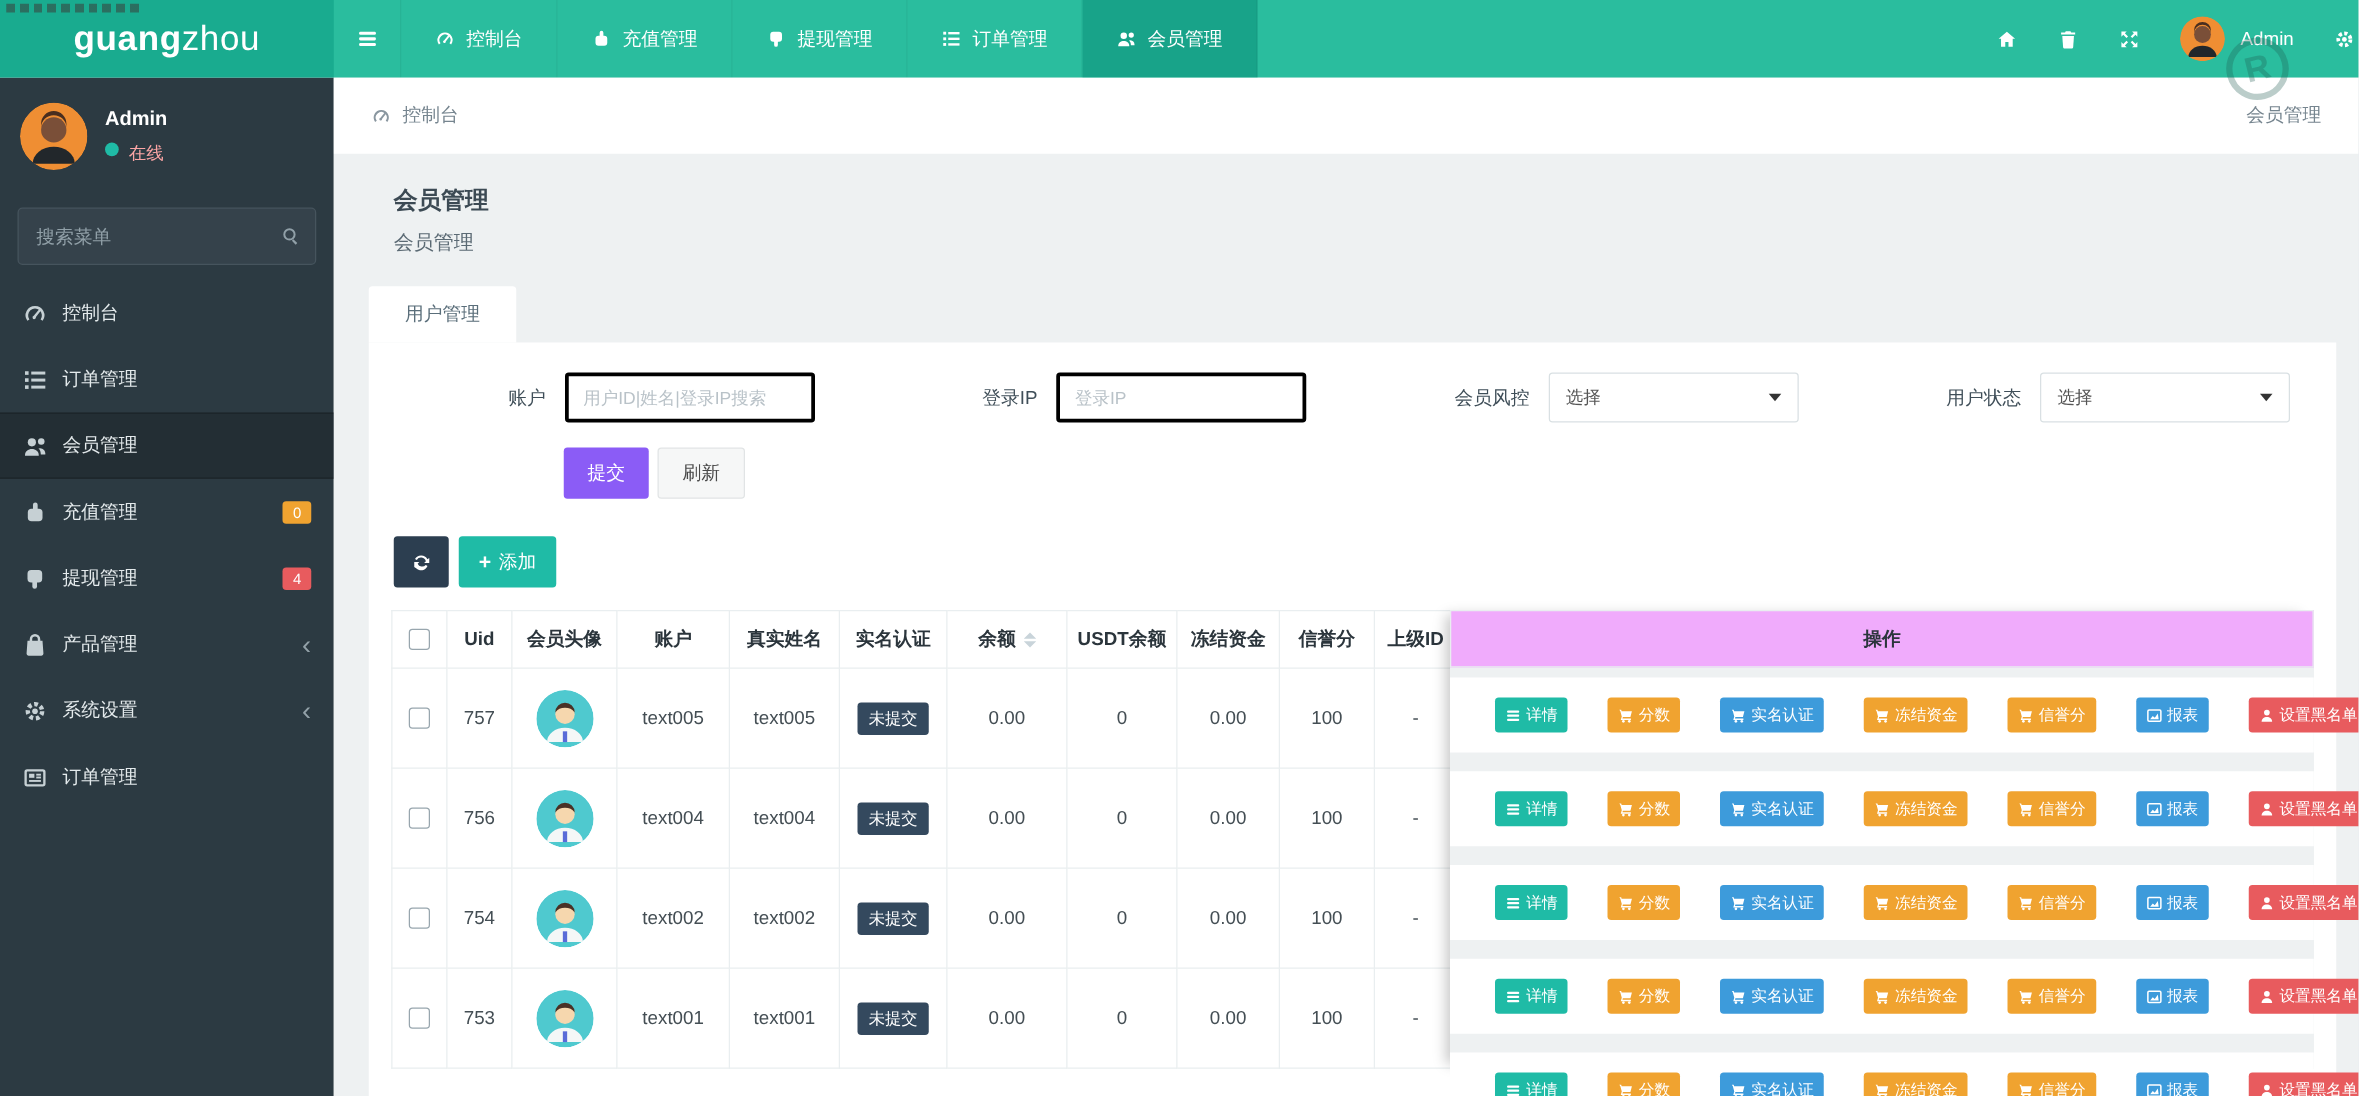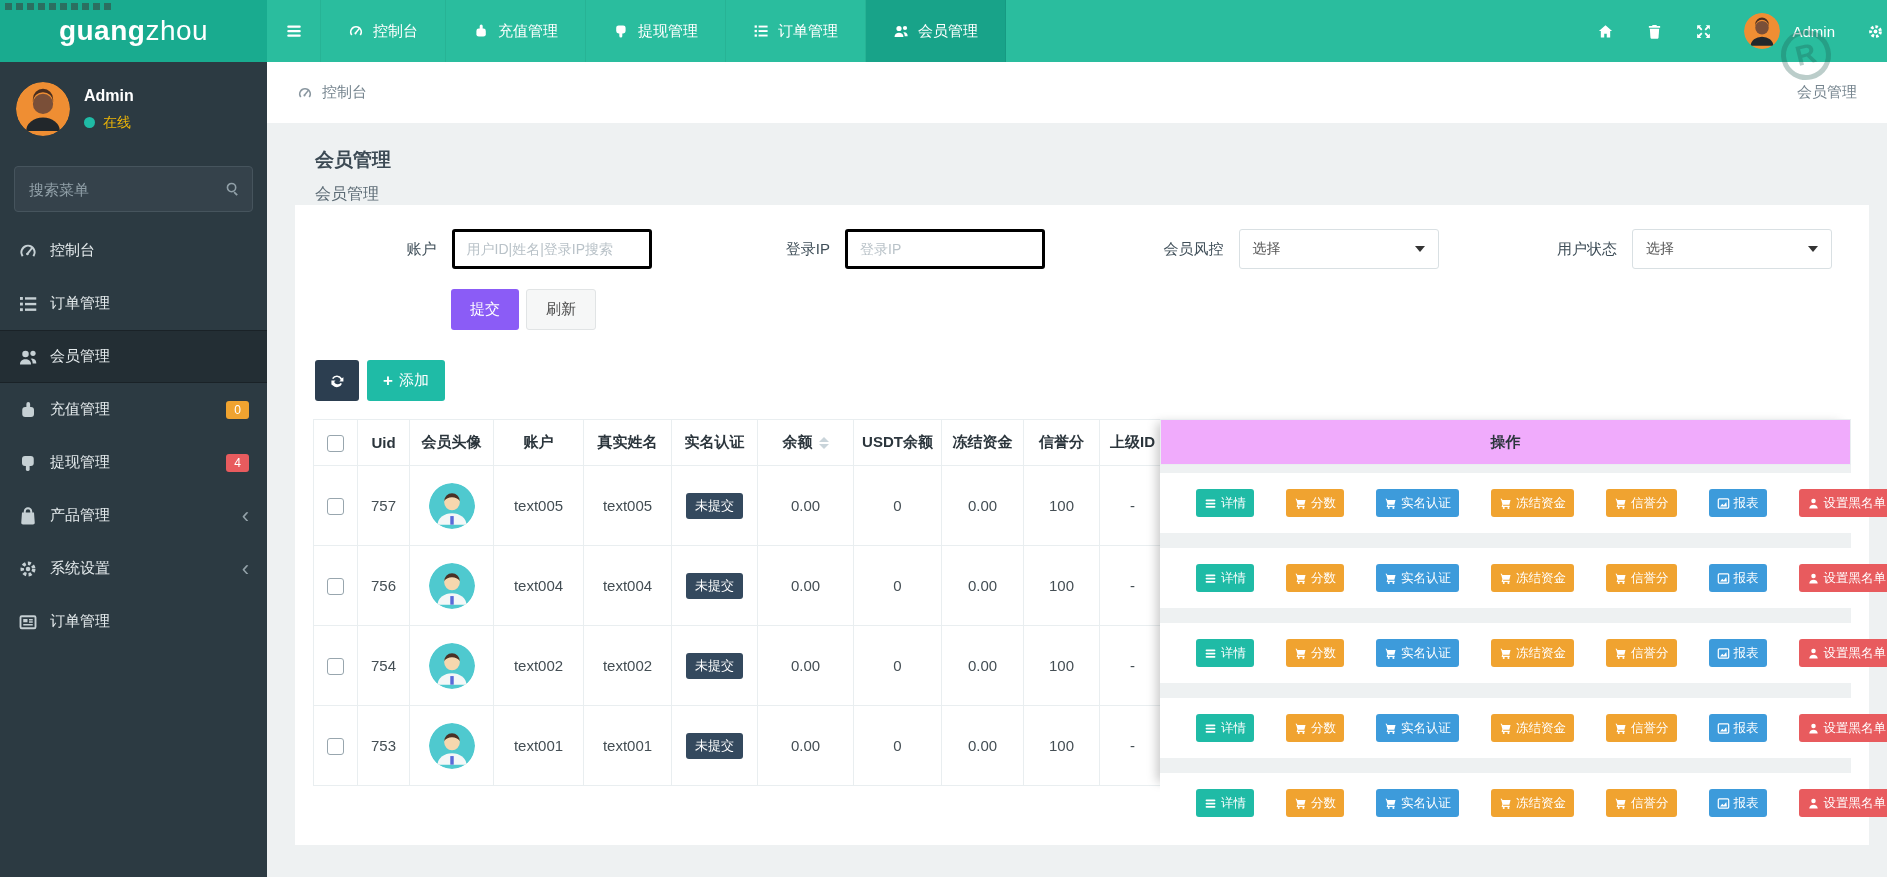--- a/index.html
+++ b/index.html
@@ -28,21 +28,21 @@
   .brand-watermark { position:absolute; top:30px; right:56px; width:50px; height:50px; border:5px solid rgba(30,90,80,.30);
     border-radius:50%; display:flex; align-items:center; justify-content:center; font-size:28px; font-weight:bold;
     color:rgba(30,90,80,.30); transform:rotate(-14deg); z-index:7; }
 
   
   .sidebar { position:absolute; top:62px; left:0; bottom:0; width:267px; background:#2c3a42; color:#e4eaec; }
   .profile { display:flex; align-items:center; padding:20px 16px 14px 16px; }
   .profile-avatar { width:54px; height:54px; border-radius:50%; overflow:hidden; }
   .profile-info { margin-left:14px; }
   .profile-name { font-size:16px; font-weight:bold; color:#fff; }
-  .profile-status { margin-top:9px; font-size:14px; color:#eab308; display:flex; align-items:center; gap:8px; }
+  .profile-status { margin-top:9px; font-size:14px; color:#fca5a5; display:flex; align-items:flex-start; gap:8px; }
   .status-dot { width:11px; height:11px; border-radius:50%; background:#1fbba6; }
   .side-search { position:relative; margin:16px 14px 10px 14px; }
   .side-search input { width:100%; height:46px; background:#35424b; border:1px solid #46545d; border-radius:4px;
     color:#cfd8dc; font-size:15px; padding:0 40px 0 14px; outline:none; font-family:inherit; }
   .side-search input::placeholder { color:#91a0a8; }
   .side-search .ic { position:absolute; right:13px; top:15px; width:15px; height:15px; color:#91a0a8; }
   .menu { margin-top:12px; }
   .menu-item { height:53px; display:flex; align-items:center; padding:0 18px; font-size:15px; color:#e4eaec; cursor:pointer; }
   .menu-item .ic { width:20px; height:20px; margin-right:12px; color:#c6d0d4; }
   .menu-item.active { background:#232e34; border-top:1px solid rgba(0,0,0,.25); border-bottom:1px solid rgba(0,0,0,.25); }
@@ -375,20 +375,23 @@
       <span>控制台</span>
       <span class="breadcrumb-right">会员管理</span>
     </div>
 
     <div class="content-scroll">
       <div class="page-head">
         <div class="page-title">会员管理</div>
         <div class="page-subtitle">会员管理</div>
       </div>
 
+      <div class="tab-row">
+        <div class="tab">用户管理</div>
+      </div>
 
       <div class="panel">
 
         <div class="filters">
           <div class="fgroup">
             <label>账户</label>
             <input type="text" class="control" placeholder="用户ID|姓名|登录IP搜索" style="">
           </div>
           <div class="fgroup">
             <label>登录IP</label>

